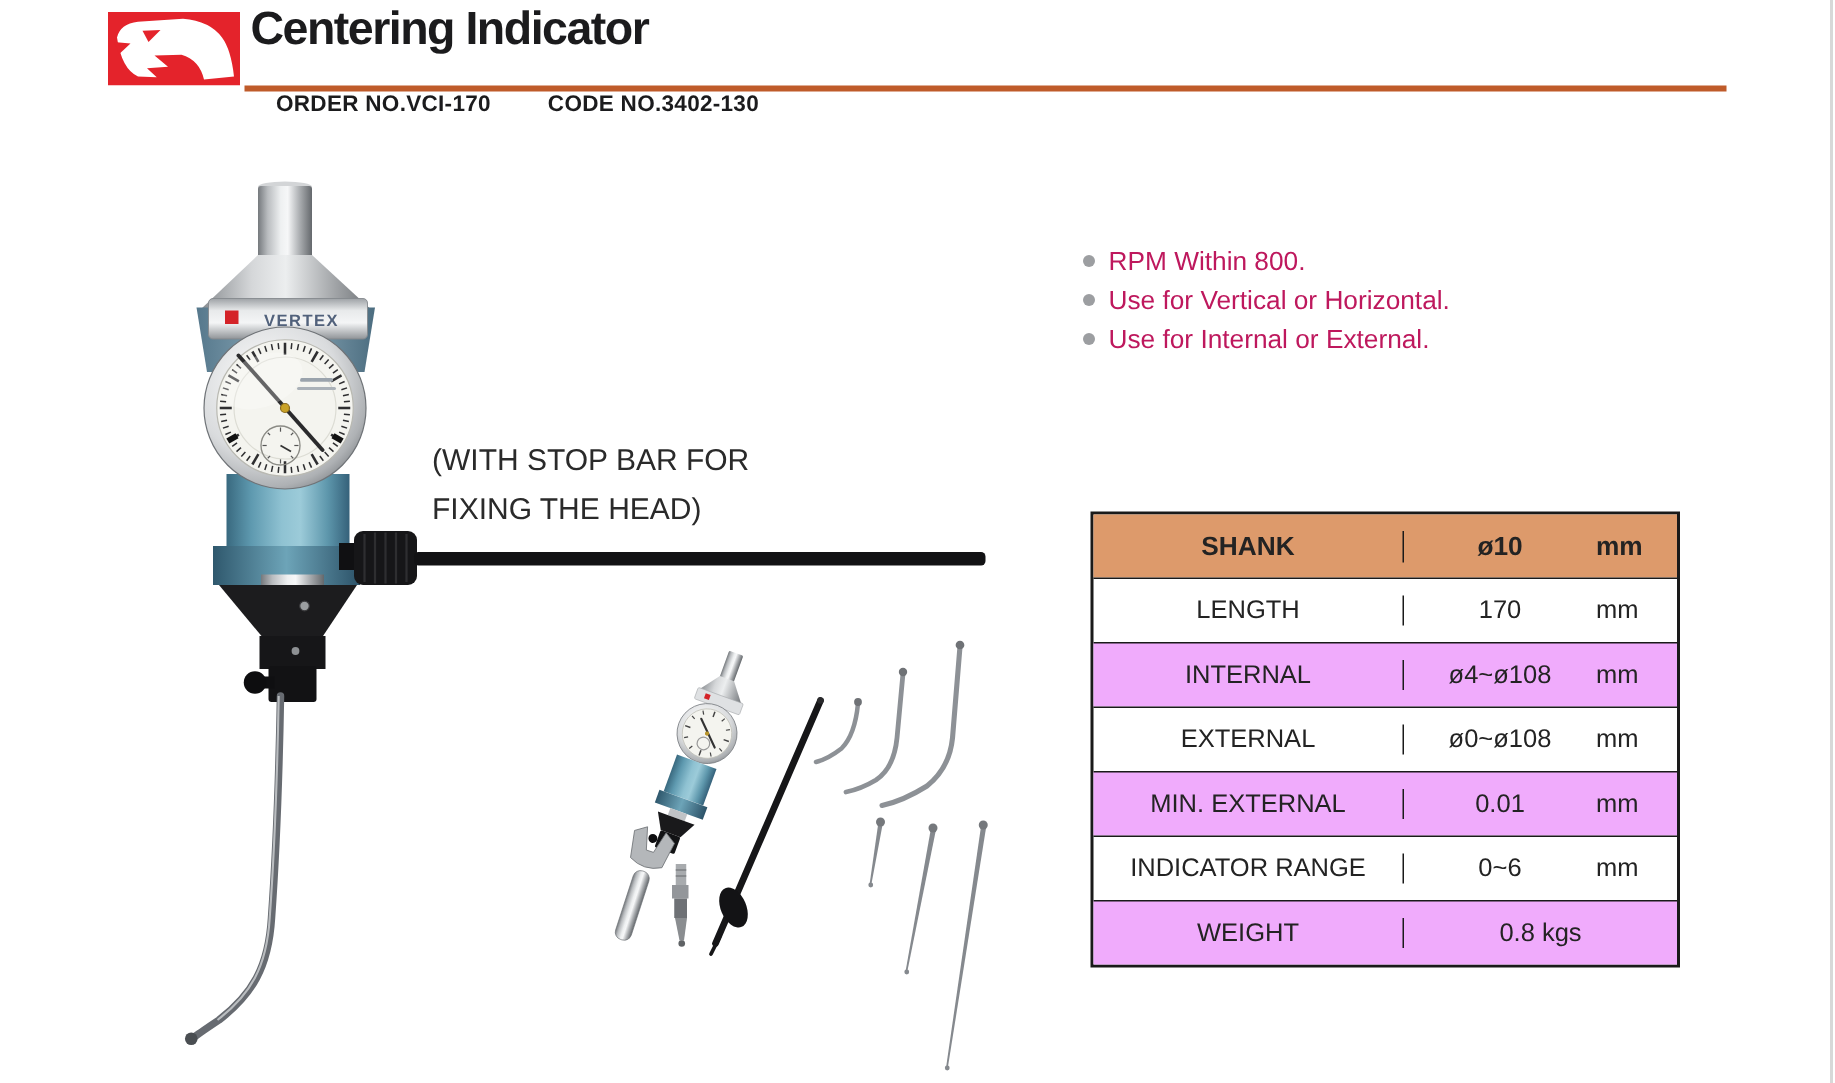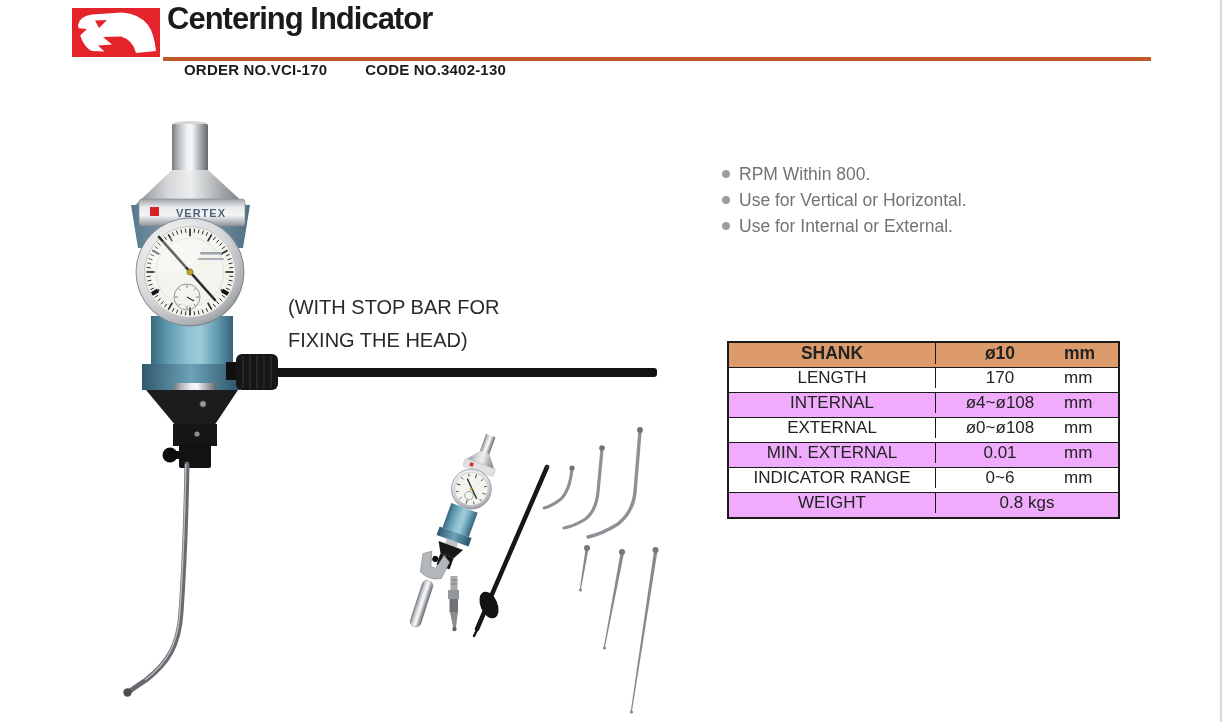--- a/index.html
+++ b/index.html
@@ -19,28 +19,28 @@
     color:#1b1b1d;letter-spacing:.2px;white-space:nowrap;margin-left:18px;
   }
   .order-line .gap{display:inline-block;width:38px}
   
   .note{
     position:absolute;left:288px;top:291px;width:236px;
     font-size:20px;line-height:33px;color:#2a2a2a;
   }
   
   .features{position:absolute;left:722px;top:163px;width:334px;list-style:none;margin:0;padding:0}
-  .features li{display:flex;gap:9px;margin-bottom:3px;font-size:17.5px;line-height:23px;color:#737373}
+  .features li{display:flex;gap:9px;margin-bottom:3px;font-size:17.5px;line-height:23px;color:#be185d}
   .features .dot{flex:none;width:8px;height:8px;border-radius:50%;background:#9c9ea1;margin-top:7px}
   
   .spec{
     position:absolute;left:727px;top:341px;width:393px;box-sizing:border-box;
     border:2.5px solid #1a1a1a;background:#fff;
   }
-  .spec-row{display:flex;height:24px;border-top:1.5px solid #1a1a1a;align-items:flex-start}
+  .spec-row{display:flex;height:42px;border-top:1.5px solid #1a1a1a;align-items:center}
   .spec-row:first-child{border-top:none}
   .spec-label{
     flex:none;width:206px;display:flex;align-items:center;justify-content:center;
     font-size:17px;color:#232323;
   }
   .spec-value{flex:1;display:flex;align-items:center;border-left:1.5px solid #1a1a1a}
   .spec-value .val{flex:1;text-align:center;font-size:17px;color:#232323}
   .spec-value .unit{flex:none;width:54px;text-align:left;font-size:17px;color:#232323}
   .row-head{background:#dd9a6b}
   .row-head .spec-label,.row-head .val,.row-head .unit{font-weight:bold;font-size:17.5px}

